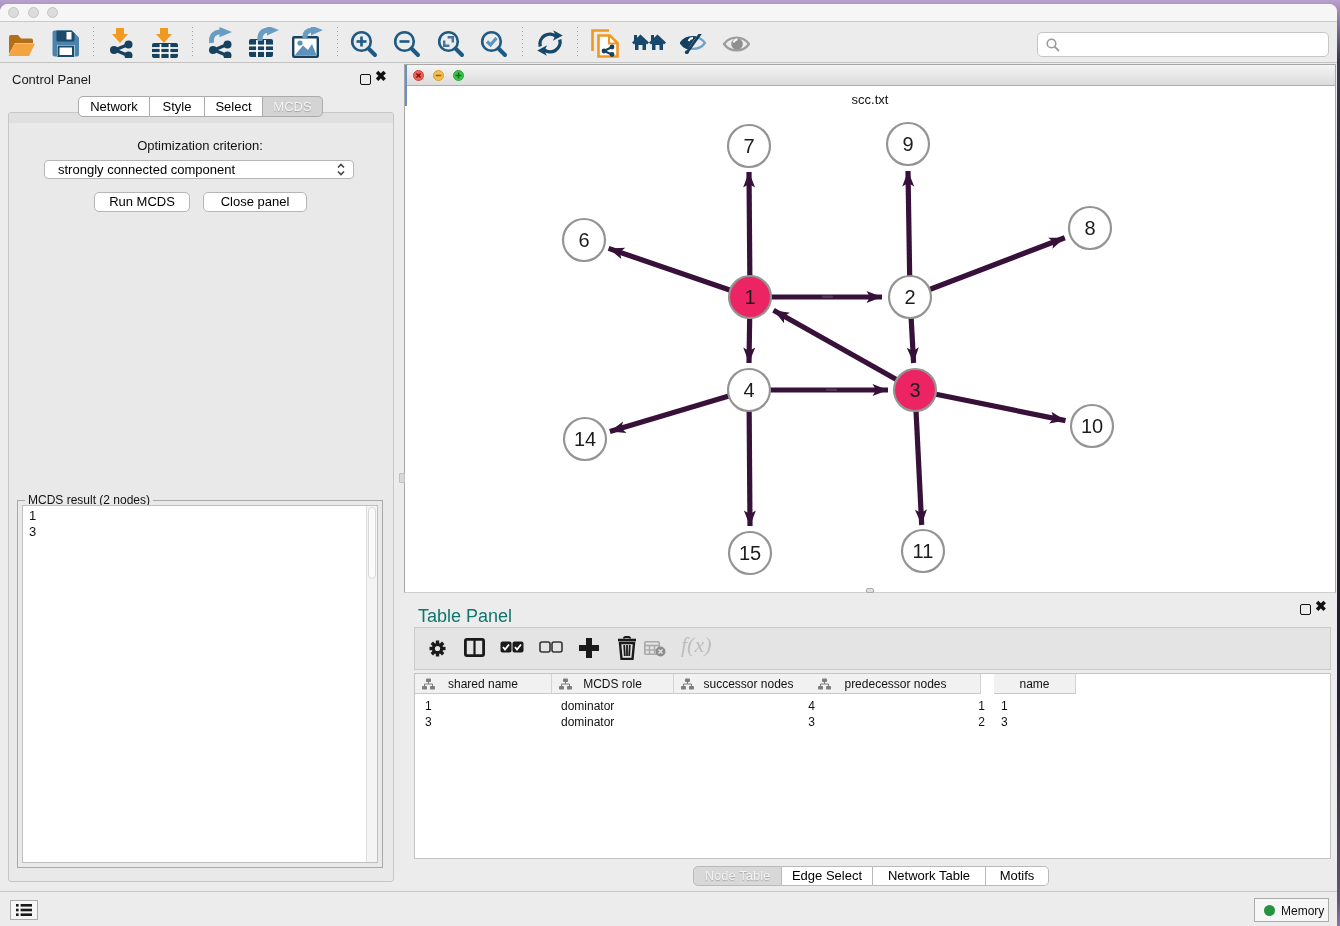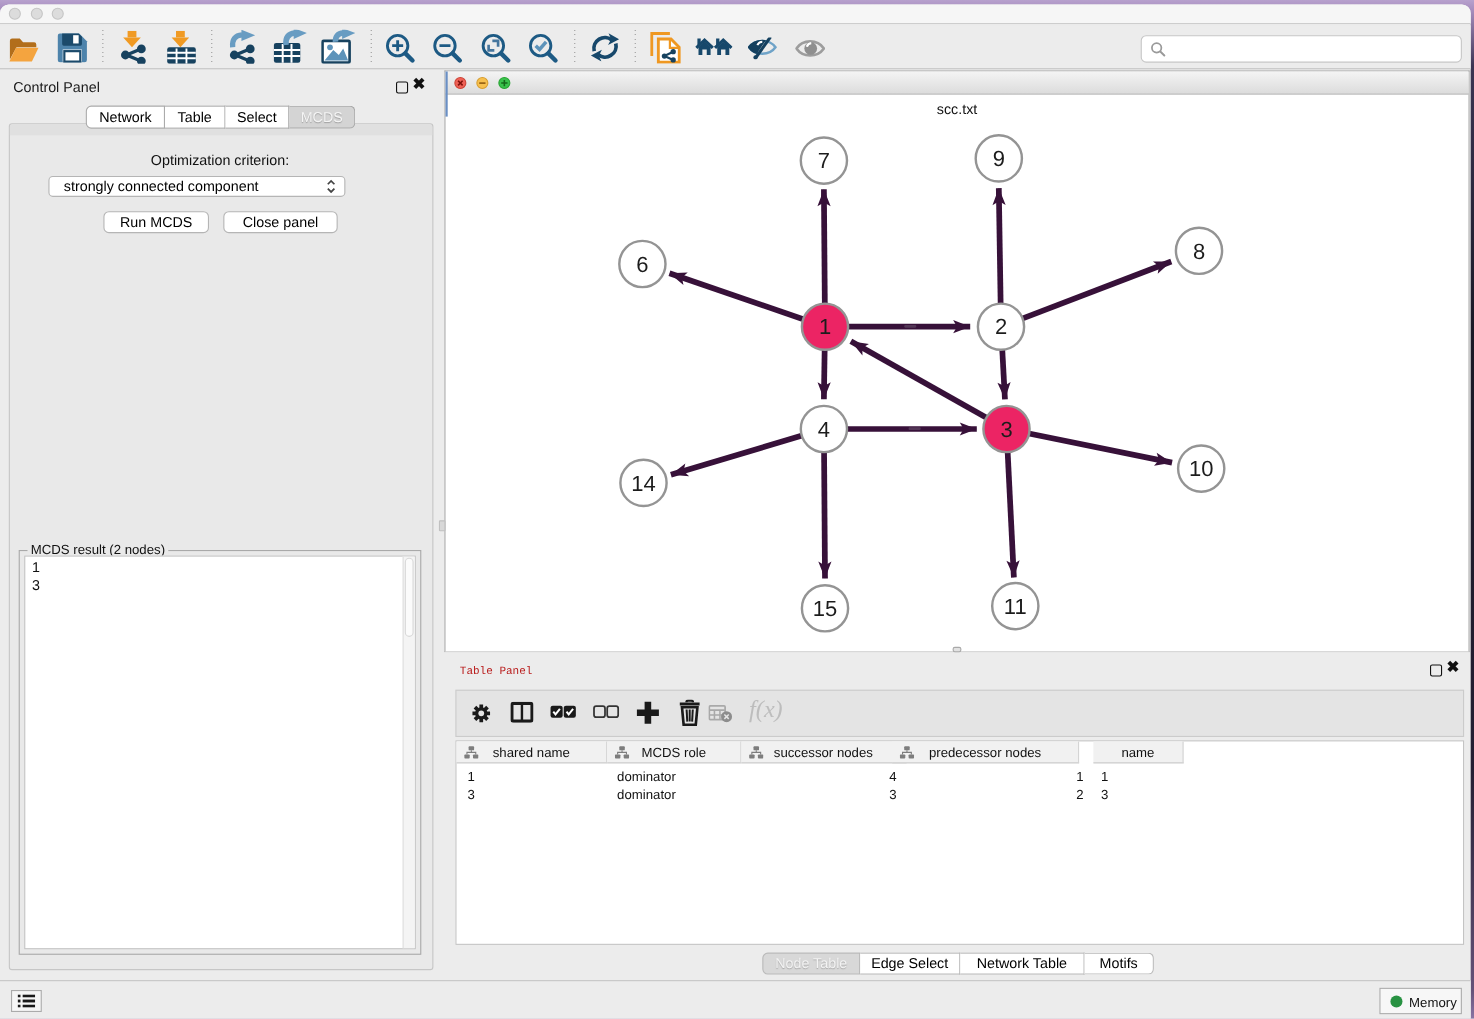--- a/index.html
+++ b/index.html
@@ -28,21 +28,21 @@
 #cp-box { position:absolute; left:360px; top:70px; width:11px; height:11px; border:1.3px solid #111; border-radius:2px; }
 #cp-x { position:absolute; left:375px; top:64px; font-size:14px; font-weight:bold; color:#111; }
 #cp-content { position:absolute; left:8px; top:108px; width:386px; height:770px;
   background:#e9e9e9; border:1px solid #c6c6c6; border-radius:3px; }
 #cp-content:before { content:""; position:absolute; left:0; top:0; right:0; height:10px;
   background:#e0e0e0; border-radius:3px 3px 0 0; }
 .tab { position:absolute; top:92px; height:21px; background:#fff; border:1px solid #ababab;
   font-size:13px; color:#000; text-align:center; line-height:19px; }
 #mcds-tab { background:#d4d4d4; color:#f5f5f5; text-shadow:0 1px 1px #9e9e9e; }
 #opt-label { position:absolute; left:0; top:134px; width:400px; text-align:center; font-size:13px; color:#111; }
-#dropdown { position:absolute; left:44px; top:156px; width:270px; height:19px; background:#fff;
+#dropdown { position:absolute; left:44px; top:156px; width:310px; height:19px; background:#fff;
   border:1px solid #b5b5b5; border-radius:4px; font-size:13px; color:#000; line-height:17px; padding-left:13px; }
 .btn { position:absolute; top:188px; height:20px; background:#fff; border:1px solid #b5b5b5;
   border-radius:5px; font-size:13px; color:#000; text-align:center; line-height:18px; }
 
 #fs { position:absolute; left:17px; top:496px; width:366px; height:368px;
   border:1px solid #a9a9a9; }
 #fs-legend { position:absolute; left:7px; top:-8px; background:#e9e9e9; padding:0 3px;
   font-size:12px; color:#111; }
 #fs-white { position:absolute; left:4px; top:4px; right:4px; bottom:4px; background:#fff;
   border:1px solid #c0c0c0; font-size:13px; color:#111; line-height:16px; padding:2px 0 0 6px; }
@@ -51,21 +51,21 @@
 #fs-sb-thumb { position:absolute; left:1px; right:1px; top:1px; height:72px; background:#fbfbfb;
   border:1px solid #d8d8d8; border-radius:4px; }
 
 #netframe { position:absolute; left:404px; top:60px; width:932px; height:529px;
   border:1px solid #a8a8a8; border-bottom-color:#cfcfcf; background:#fff; }
 #net-titlebar { position:absolute; left:0; top:0; width:100%; height:21px;
   background:linear-gradient(180deg,#f4f4f4,#dcdcdc); border-bottom:1px solid #aeaeae; }
 #net-title { position:absolute; width:100%; top:3px; text-align:center; font-size:13px; color:#111;margin-top:24px; }
 .mtl { position:absolute; top:5px; width:11px; height:11px; border-radius:50%; }
 
-#tp-title { position:absolute; left:418px; top:602px; font-size:10px; color:#b91c1c;font-family:Liberation Mono, monospace; }
+#tp-title { position:absolute; left:418px; top:602px; font-size:18px; color:#0f766e; }
 #tp-box { position:absolute; left:1300px; top:600px; width:11px; height:11px; border:1.3px solid #111; border-radius:2px; }
 #tp-x { position:absolute; left:1315px; top:594px; font-size:14px; font-weight:bold; color:#111; }
 #tp-toolbar { position:absolute; left:414px; top:623px; width:917px; height:43px;
   background:#e4e4e4; border:1px solid #cbcbcb; }
 #tbl { position:absolute; left:414px; top:669px; width:917px; height:186px;
   background:#fff; border:1px solid #c4c4c4; }
 .hcell { position:absolute; top:0px; height:20px; background:#f1f1f1;
   border-right:1px solid #d4d4d4; border-bottom:1px solid #c9c9c9; font-size:12px; color:#111; }
 .hlabel { position:absolute; width:100%; text-align:center; top:3px; }
 .hglyph { position:absolute; left:7px; top:4px; }
@@ -252,21 +252,21 @@
         <line x1="8.8" y1="8.8" x2="12.5" y2="12.5" stroke="#9a9a9a" stroke-width="1.8" stroke-linecap="round"></line>
       </svg>
     </div>
   </div>
 
   <div id="cp-title">Control Panel</div>
   <div id="cp-box"></div>
   <div id="cp-x">✖</div>
   <div id="cp-content"></div>
   <div class="tab" style="left:78px; width:72px; border-radius:5px 0 0 5px;">Network</div>
-  <div class="tab" style="left:150px; width:55px; border-left:none;">Table</div>
+  <div class="tab" style="left:150px; width:55px; border-left:none;">Style</div>
   <div class="tab" style="left:205px; width:58px; border-left:none;">Select</div>
   <div class="tab" id="mcds-tab" style="left:263px; width:60px; border-left:none; border-radius:0 5px 5px 0;">MCDS</div>
   <div id="opt-label">Optimization criterion:</div>
   <div id="dropdown">strongly connected component
     <svg width="10" height="13" style="position:absolute;right:7px;top:2px;" viewBox="0 0 10 13">
       <path d="M2 4.5 L5 1.5 L8 4.5" fill="none" stroke="#444" stroke-width="1.6"></path>
       <path d="M2 8.5 L5 11.5 L8 8.5" fill="none" stroke="#444" stroke-width="1.6"></path>
     </svg>
   </div>
   <div class="btn" style="left:94px; width:96px;">Run MCDS</div>

